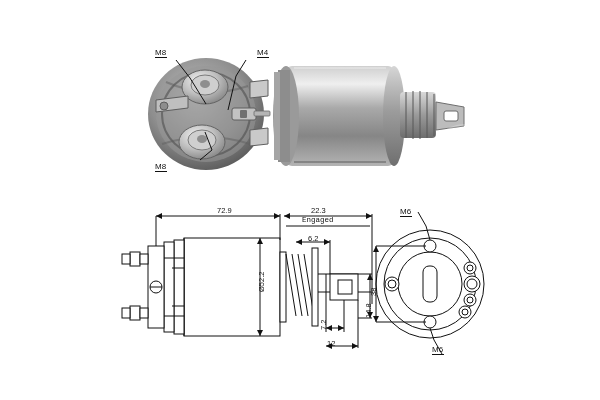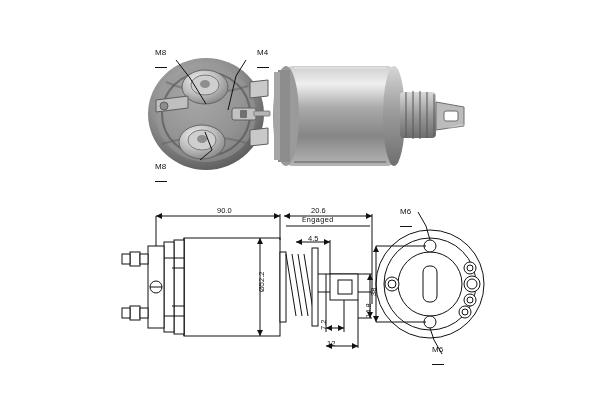--- a/index.html
+++ b/index.html
@@ -2,21 +2,21 @@
 <html><head>
 <meta charset="utf-8">
 <style>
   html,body{margin:0;padding:0;background:#ffffff;}
   body{width:600px;height:400px;position:relative;overflow:hidden;
        font-family:"Liberation Sans", sans-serif;color:#1a1a1a;}
   .stage{position:absolute;left:0;top:0;width:600px;height:400px;}
 
   
   .lbl{position:absolute;font-size:8px;letter-spacing:.2px;color:#111;white-space:nowrap;}
-  .lbl.u{border-bottom:1px solid #111;padding-bottom:10px;}
+  .lbl.u{border-bottom:1px solid #111;padding-bottom:0px;}
   .dim{position:absolute;font-size:7.5px;color:#111;white-space:nowrap;}
   .dimv{position:absolute;font-size:7.5px;color:#111;white-space:nowrap;
         transform-origin:0 0;transform:rotate(-90deg);}
   svg{display:block;overflow:visible;}
 
   
   .photo{position:absolute;left:128px;top:52px;width:340px;height:130px;}
   .wm{position:absolute;left:295px;top:72px;width:86px;height:86px;
       border-radius:50%;opacity:.30;pointer-events:none;
       box-shadow:inset 0 0 0 2px rgba(255,255,255,.85);}
@@ -263,24 +263,24 @@
         </g>
 
         <g>
           <path d="M298 16 L306 30 L310 44"></path>
           <path d="M322 158 L314 144 L310 132"></path>
         </g>
       </g>
     </svg>
   </div>
 
-  <div class="dim" style="left:217px;top:206px;">90.0</div>
-  <div class="dim" style="left:311px;top:206px;">20.6</div>
+  <div class="dim" style="left:217px;top:206px;">72.9</div>
+  <div class="dim" style="left:311px;top:206px;">22.3</div>
   <div class="dim" style="left:302px;top:216px;font-family:Liberation Mono, monospace;">Engaged</div>
-  <div class="dim" style="left:308px;top:234px;">4.5</div>
+  <div class="dim" style="left:308px;top:234px;">6.2</div>
   <div class="dimv" style="left:257px;top:292px;">Ø52.2</div>
   <div class="dimv" style="left:319px;top:330px;">7.2</div>
   <div class="dim" style="left:327px;top:339px;">12</div>
   <div class="dimv" style="left:364px;top:318px;">14.8</div>
   <div class="dimv" style="left:369px;top:296px;">38</div>
 
   <div class="lbl u" style="left:400px;top:207px;">M6</div>
   <div class="lbl u" style="left:432px;top:345px;">M6</div>
 
 </div>

